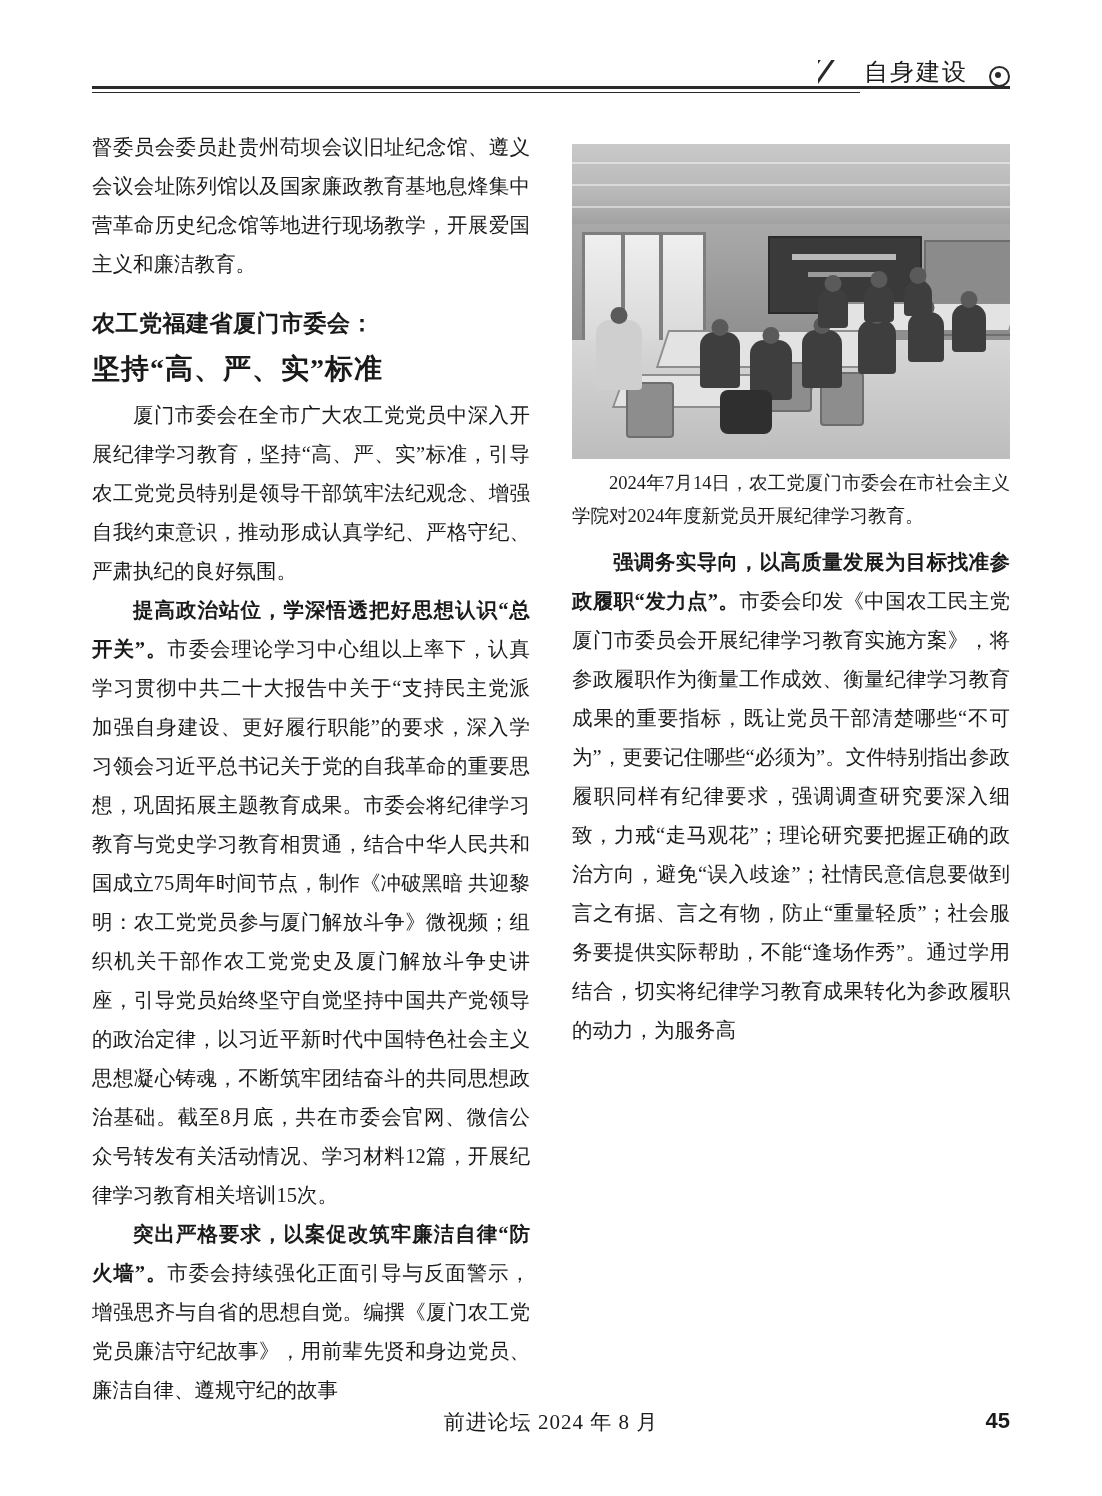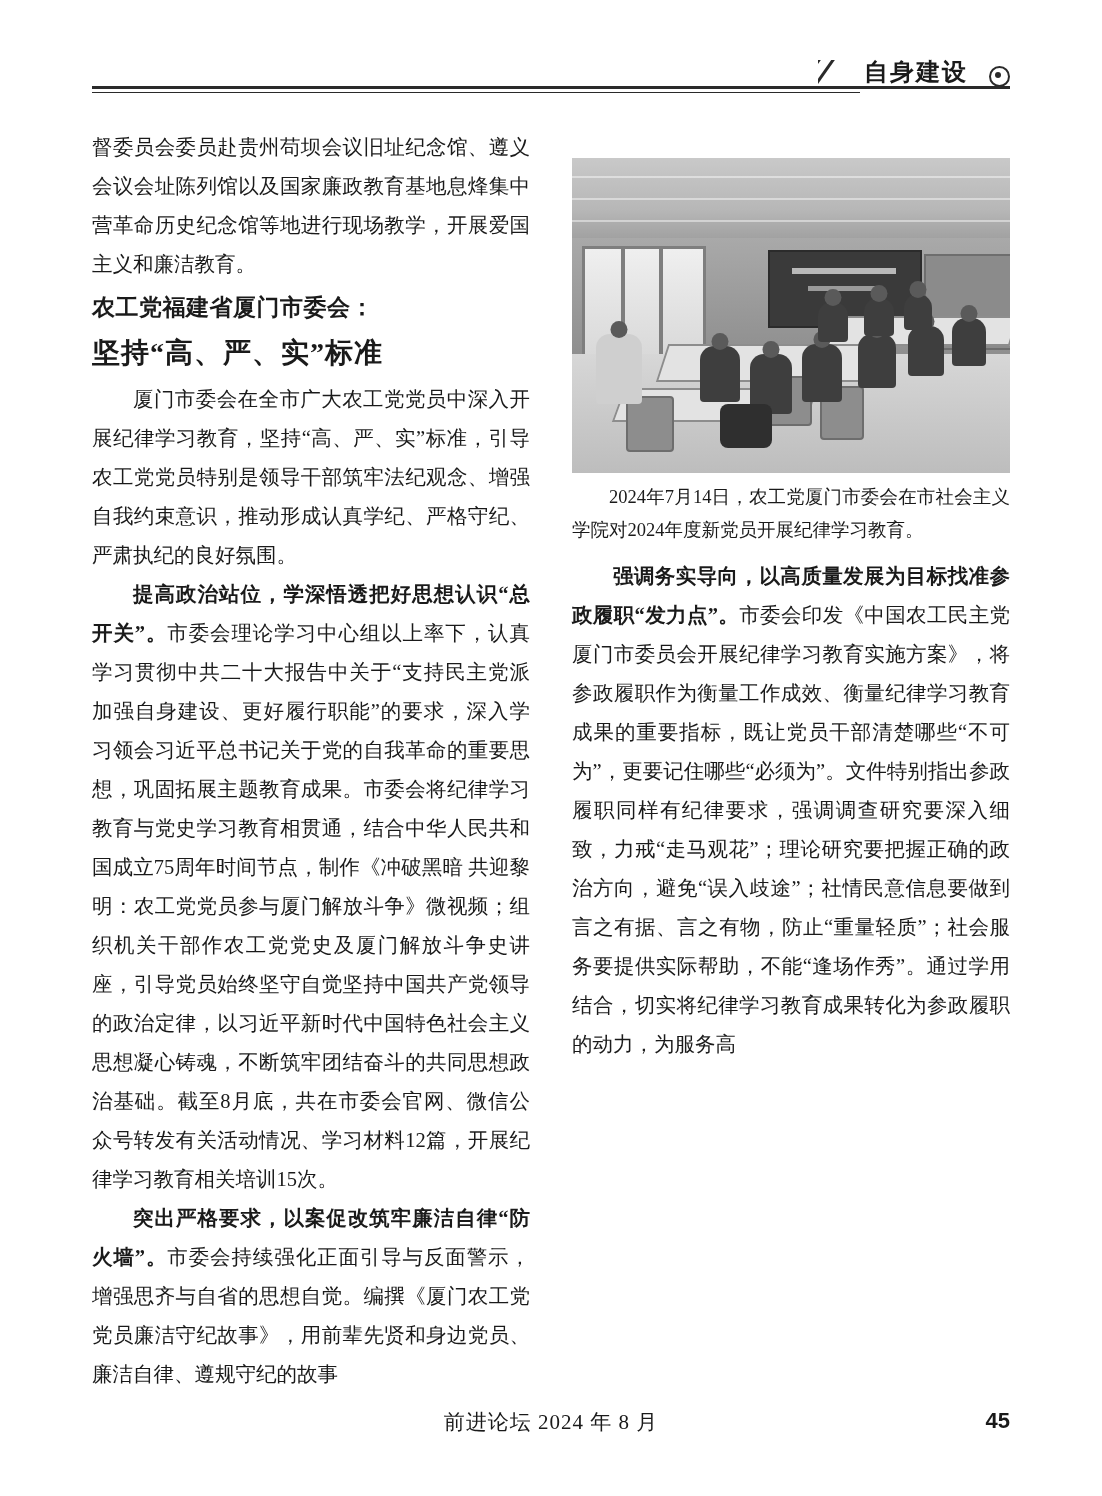--- a/index.html
+++ b/index.html
@@ -61,21 +61,21 @@
     transform: rotate(35deg);
     transform-origin: top left;
   }
   .header-slash i.a { left: 2px; top: -4px; }
   .header-slash i.b { left: 16px; top: -4px; }
   .header-title {
     position: absolute;
     right: 42px;
     top: 0px;
     font-size: 24px;
-    font-weight: bold;
+    font-weight: normal;
     letter-spacing: 2px;
     font-family: "Liberation Sans", "DejaVu Sans", sans-serif;
     color: #1a1a1a;
   }
   .header-dot {
     position: absolute;
     right: 0px;
     top: 10px;
     width: 17px;
     height: 17px;
@@ -112,34 +112,34 @@
   .indent {
     text-indent: 2em;
   }
   .lead-bold {
     font-weight: bold;
   }
 
   .section-head {
     font-size: 23px;
     font-weight: bold;
-    margin-top: 4px;
+    margin-top: 20px;
     margin-bottom: 2px;
     letter-spacing: 0.5px;
   }
   .article-title {
     font-size: 28px;
     font-weight: bold;
     letter-spacing: 1px;
     margin: 6px 0 8px 0;
   }
 
   
   figure {
-    margin: 30px 0 0 0;
+    margin: 16px 0 0 0;
   }
   .photo {
     width: 438px;
     height: 315px;
     position: relative;
     overflow: hidden;
     background: #6e6e6e;
     filter: grayscale(1);
   }
   .photo .ceiling {

